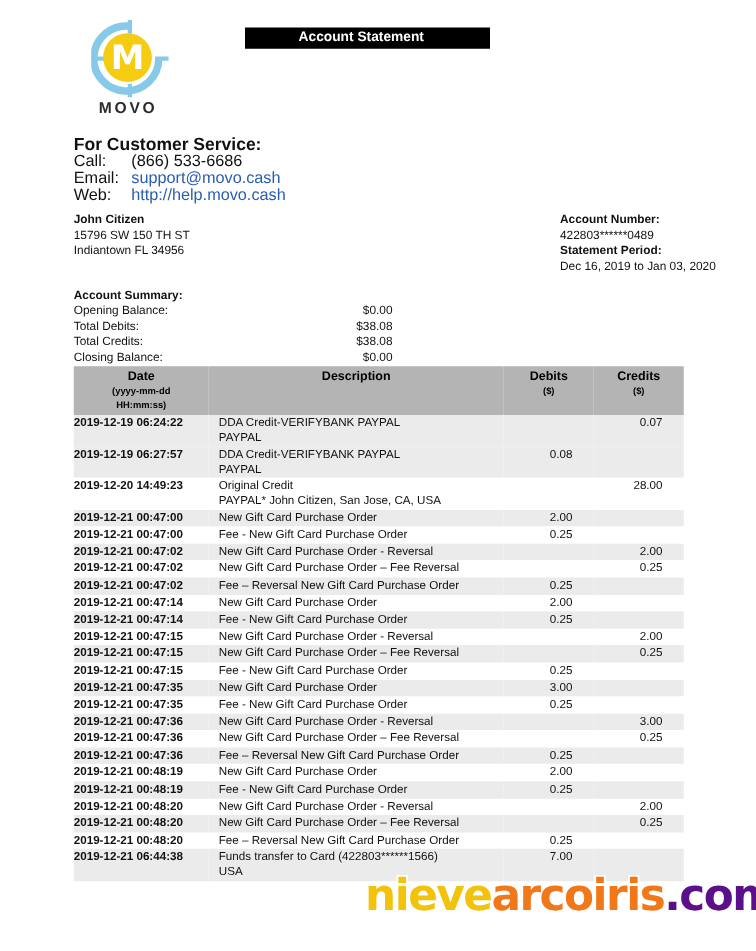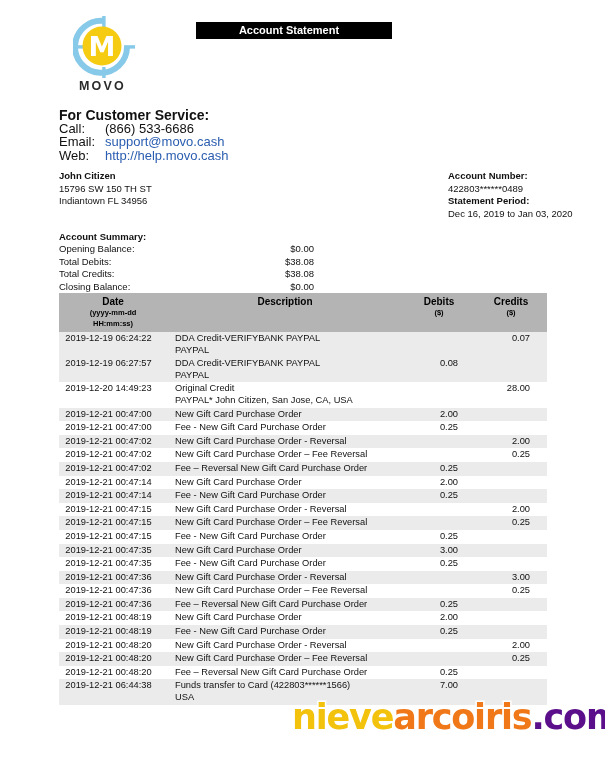--- a/index.html
+++ b/index.html
@@ -145,21 +145,21 @@
   .txn col.c-cred  { width: 72px; }
 
   .txn td {
     font-size: 9.3px;
     line-height: 11.6px;
     padding: 1px 0 1px 0;
     vertical-align: top;
     border: 0;
   }
   .txn tbody tr.alt td { background: #ebebeb; }
-  .txn td.date { text-align: center; padding-right: 9px; white-space: nowrap; }
+  .txn td.date { text-align: left; padding-right: 9px; white-space: nowrap; font-weight: bold; }
   .txn td.desc { text-align: left; padding-left: 8px; }
   .txn td.amt  { text-align: right; padding-right: 17px; white-space: nowrap; }
   .txn td.desc .l2 { display: block; }
 
   
   .watermark {
     position: absolute;
     left: 292px;
     top: 697px;
     font-size: 35px;

